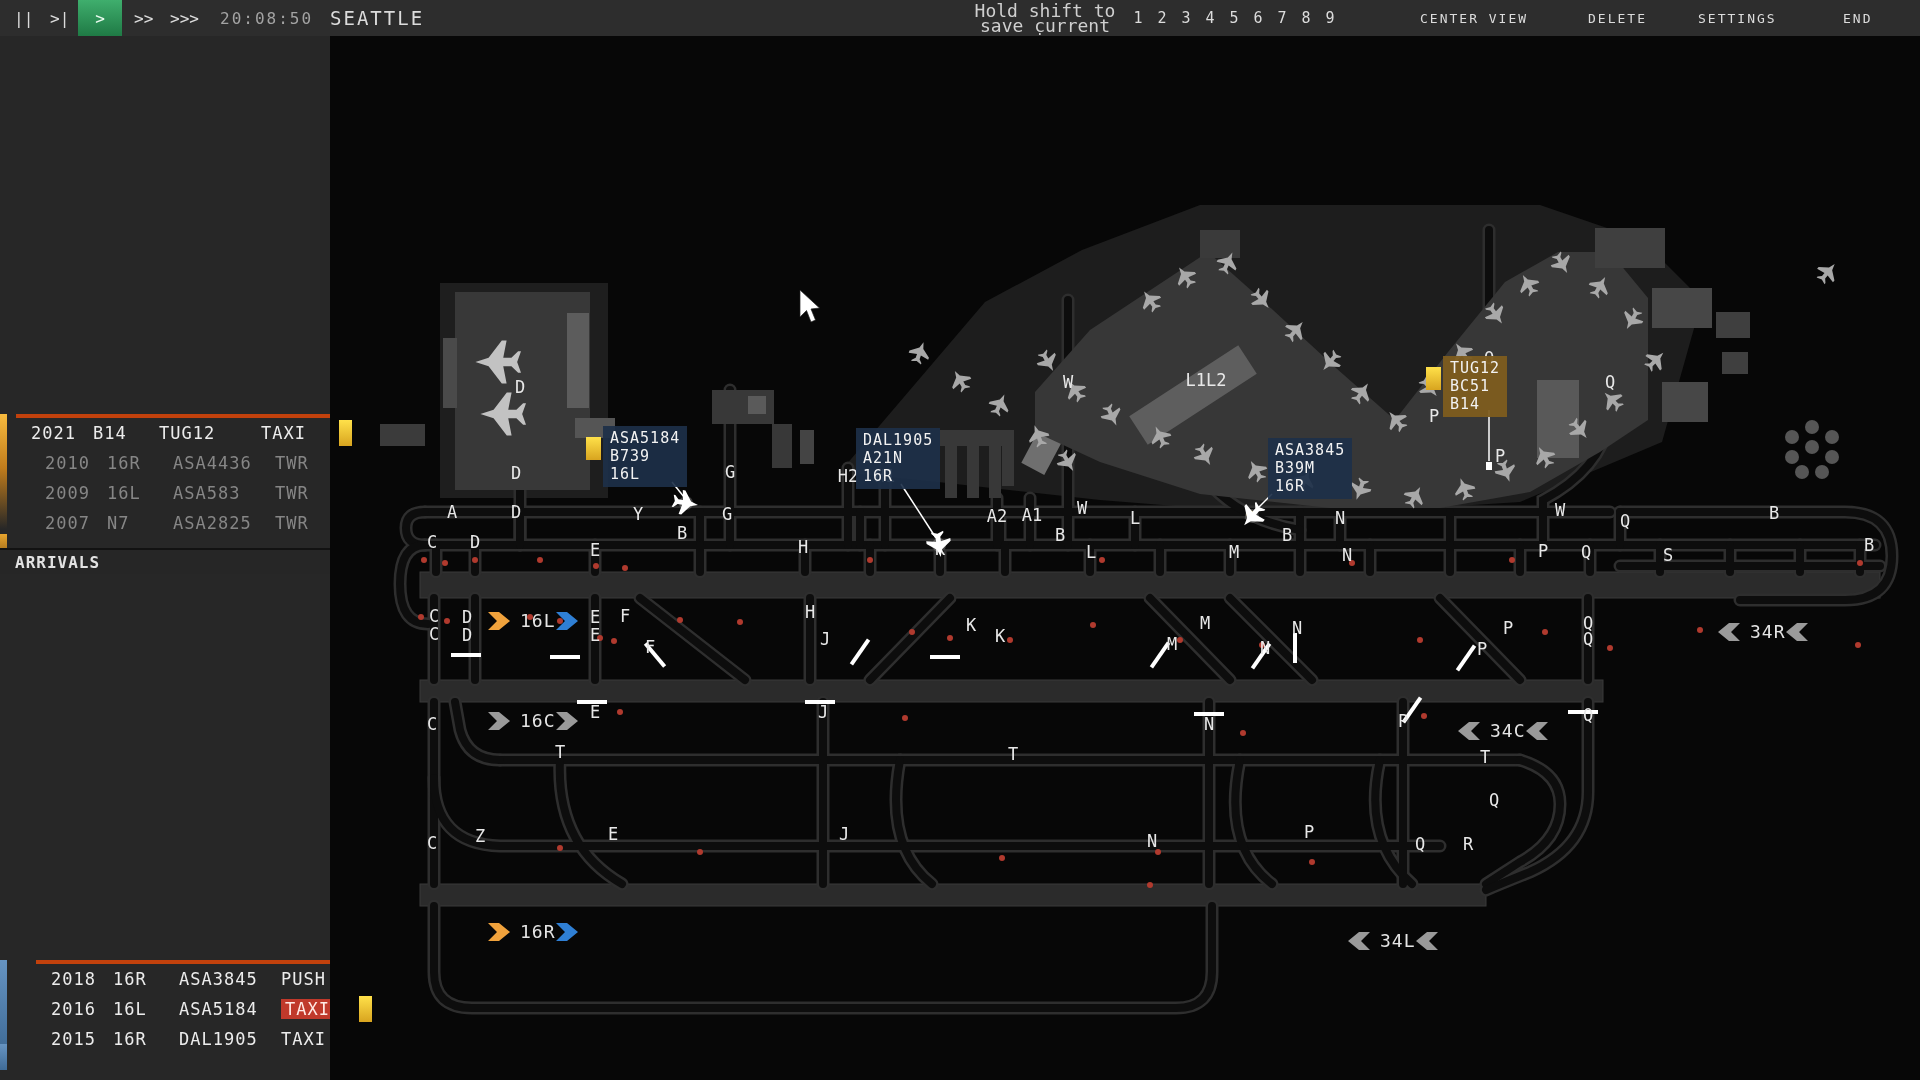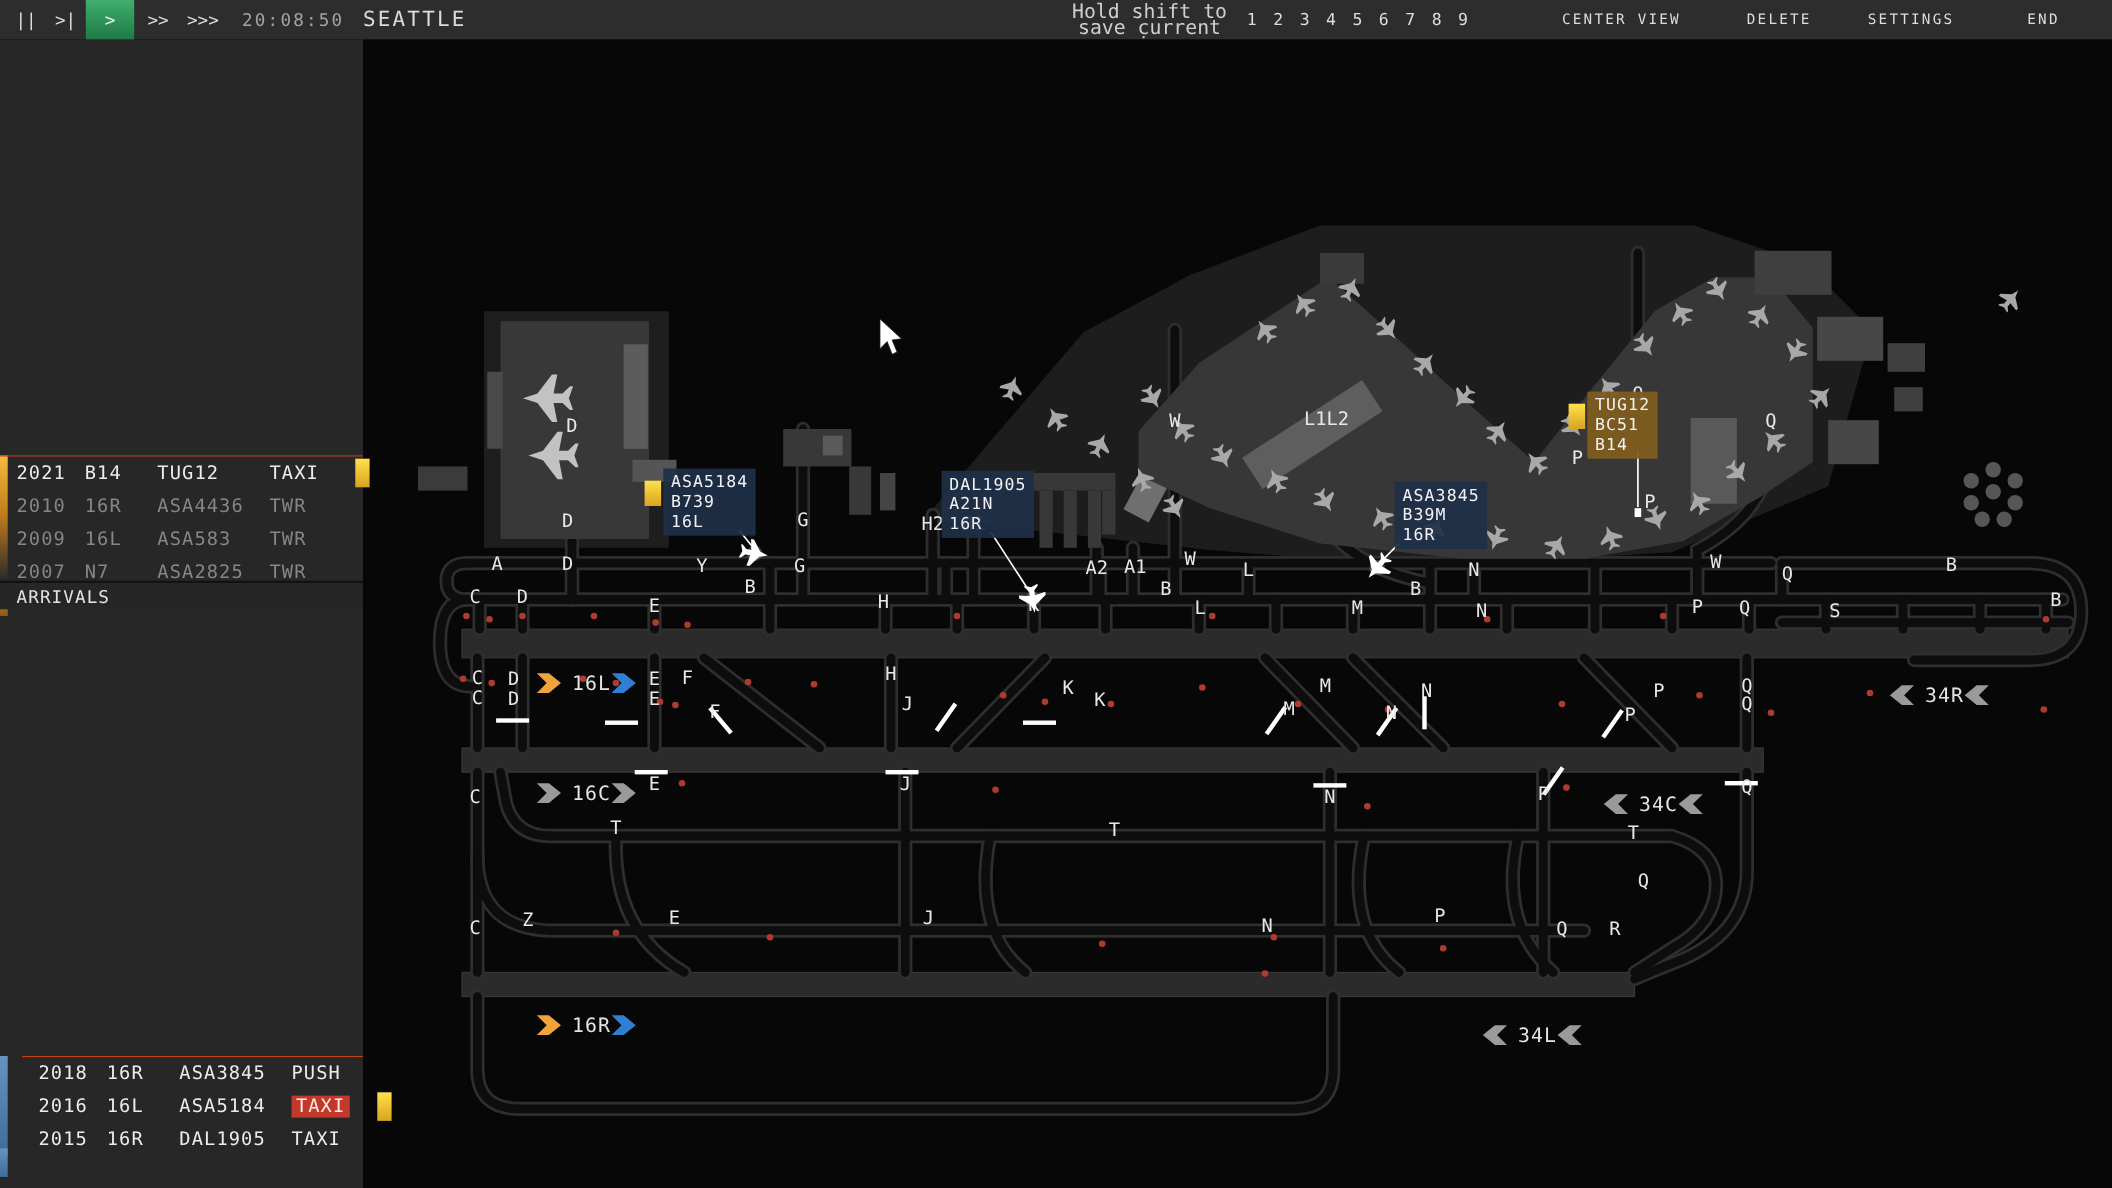--- a/index.html
+++ b/index.html
@@ -10,26 +10,26 @@
   .tb-btn{letter-spacing:0;}
   #btn-play{left:78px;width:44px;justify-content:center;background:linear-gradient(#3fae6d,#1f7a45);color:#eafbef;}
   #clock{left:220px;font-size:16px;letter-spacing:2px;color:#a3a3a3;}
   #airport{left:330px;font-size:19px;letter-spacing:2px;}
   #hint{position:absolute;left:955px;top:3px;width:180px;text-align:center;font-size:18px;line-height:15px;color:#cfcfcf;}
   #viewslots{position:absolute;left:1133px;top:0;height:36px;display:flex;align-items:center;gap:14px;}
   #viewslots span{font-size:15px;color:#dcdcdc;width:10px;text-align:center;}
   .tb-menu{font-size:13px;letter-spacing:2px;}
   
   #sidebar{position:absolute;left:0;top:36px;width:330px;height:1044px;background:#272727;}
-  .strip-rows{position:absolute;left:0;width:330px;border-top:1px solid #c2410c;}
+  .strip-rows{position:absolute;left:16px;width:330px;border-top:4px solid #c2410c;}
   .strip-row{position:relative;height:30px;display:grid;grid-template-columns:62px 66px 102px 1fr;align-items:center;padding-left:15px;font-size:17px;color:#ececec;letter-spacing:1px;}
-  .strip-row.dim{color:#868686;}
+  .strip-row.dim{color:#868686;margin-left:14px;}
   .st-alert{background:#c0392b;color:#ffe9e4;padding:0 4px;justify-self:start;}
   .list-header{position:absolute;left:0;width:330px;height:26px;display:flex;align-items:center;padding-left:15px;font-size:16px;letter-spacing:1px;color:#e2e2e2;border-top:2px solid #121212;background:#262626;box-sizing:border-box;}
-  #arr-rows{top:378px;} #arr-hdr{top:492px;}
+  #arr-rows{top:378px;} #arr-hdr{top:512px;font-weight:bold;}
   #dep-rows{top:924px;margin-left:20px;} #dep-hdr{top:1008px;}
   .sidebar-bar{position:absolute;left:0;width:7px;}
   #arr-bar{top:378px;height:120px;background:linear-gradient(#f8bb3e,#c07c1c 45%,rgba(90,60,20,0) 96%);}
   #arr-hdr-bar{top:498px;height:26px;background:linear-gradient(#e8a52e,#8a5a14);}
   #dep-bar{top:924px;height:90px;background:linear-gradient(#6694c2,#3f6b97);}
   #dep-hdr-bar{top:1008px;height:26px;background:linear-gradient(#6694c2,#3f6b97);}
   .strip-marker{position:absolute;right:-6px;width:13px;height:26px;background:linear-gradient(#ffe14a,#d8a41f);z-index:5;}
   
   #map{position:absolute;left:330px;top:36px;width:1590px;height:1044px;background:#070707;}
   svg text.lbl{font-family:"DejaVu Sans Mono",monospace;font-size:17px;fill:#e8e8e8;}

